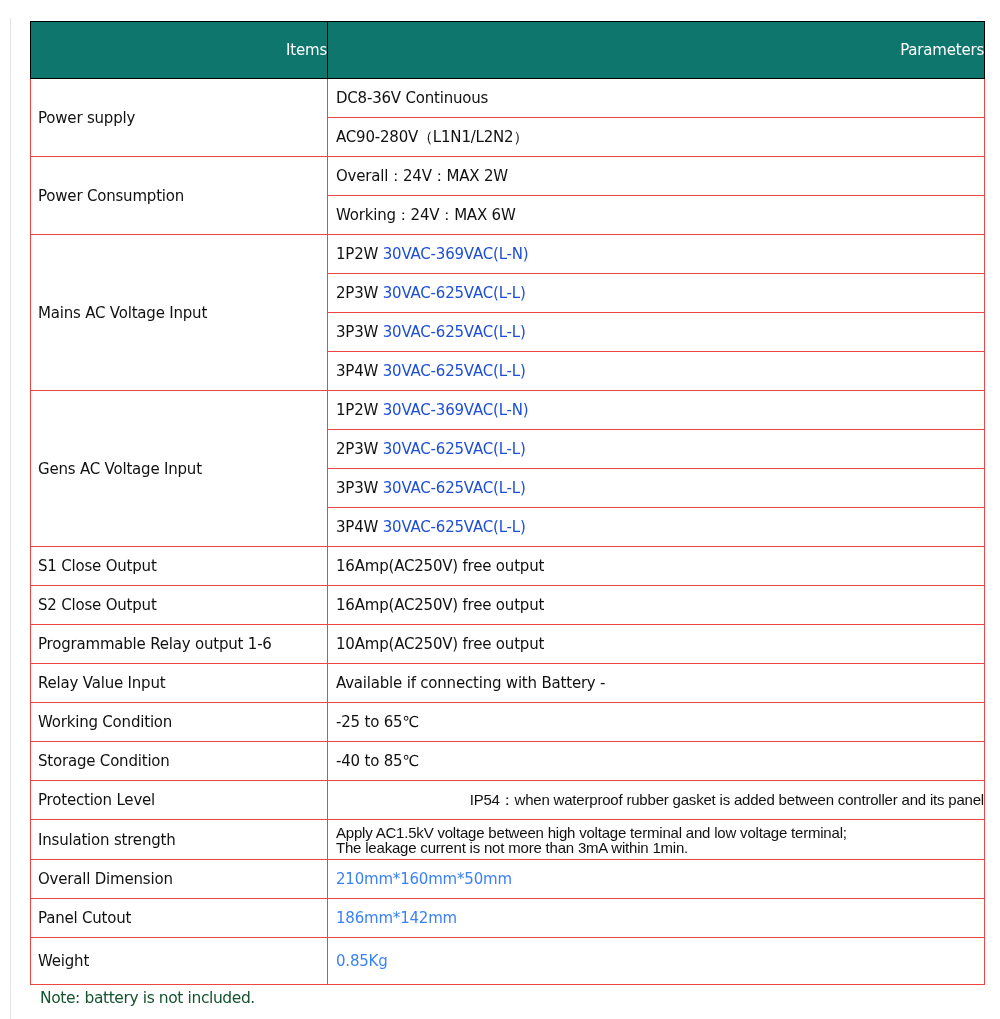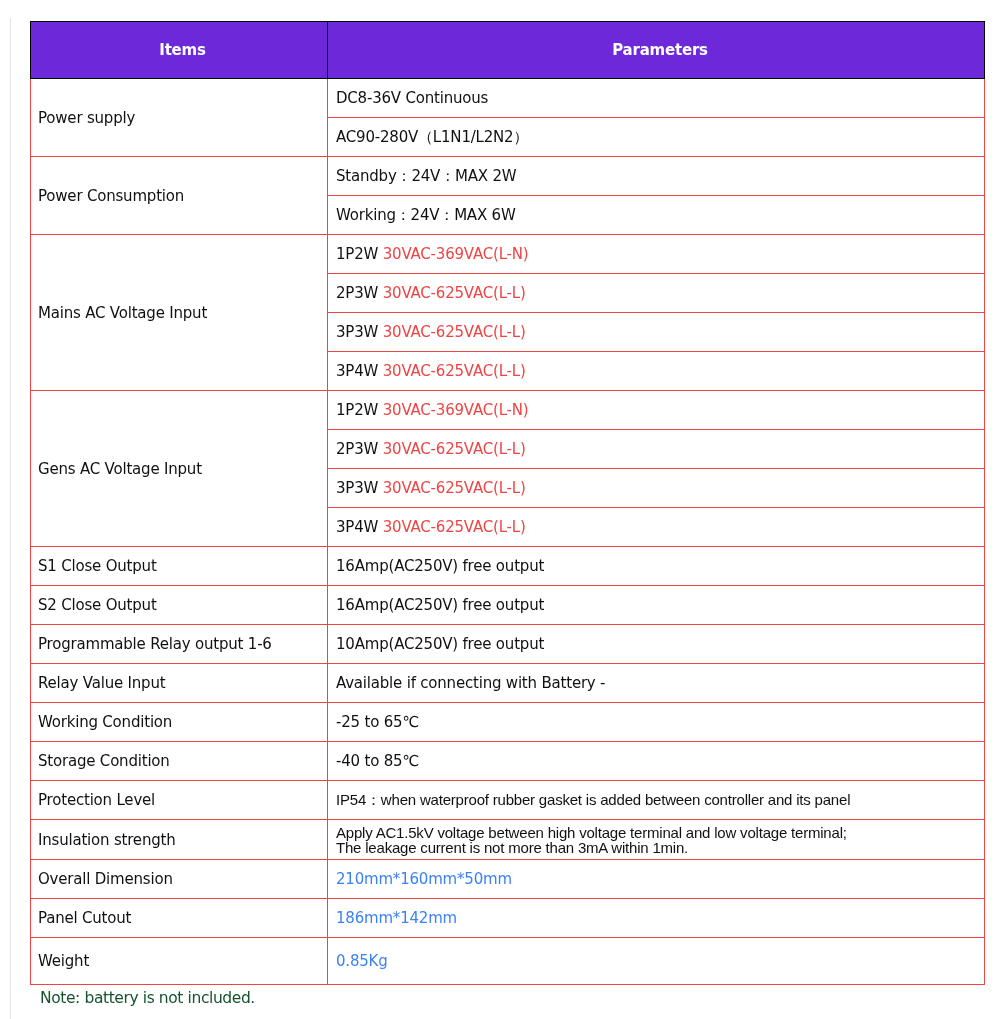--- a/index.html
+++ b/index.html
@@ -27,47 +27,48 @@
       position: absolute;
       left: 30px;
       top: 21px;
       width: 954px;
       border-collapse: collapse;
       table-layout: fixed;
     }
     table.spec col.c1 { width: 297px; }
     table.spec col.c2 { width: 657px; }
     table.spec th {
-      background: #6d28d9;
+      background: #0f766e;
       color: #ffffff;
-      font-weight: bold;
+      font-weight: normal;
       font-size: 15px;
-      text-align: center;
+      text-align: right;
       height: 56px;
       padding: 0 0 0 7px;
       border: 1px solid #000000;
       letter-spacing: -0.2px;
     }
     table.spec th.h2 { padding-left: 8px; }
     table.spec td {
       border: 1px solid #ef4444;
       font-size: 15px;
       padding: 0 0 0 7px;
       height: 38px;
       vertical-align: middle;
       letter-spacing: -0.2px;
       white-space: nowrap;
     }
     table.spec td.val { padding-left: 8px; }
-    td .gray { color: #ef4444; margin-top: 20px; }
+    td .gray { color: #1d4ed8; margin-top: 20px; }
     td.val-gray { color: #3b82f6; }
     td.small {
       font-family: "Liberation Sans", sans-serif;
       font-size: 14.5px;
       letter-spacing: -0.3px;
+      text-align: right;
     }
     td.multi {
       font-family: "Liberation Sans", sans-serif;
       font-size: 15.5px;
       line-height: 15px;
       letter-spacing: -0.3px;
       vertical-align: top;
       padding-top: 1px;
       white-space: normal;
     }
@@ -103,21 +104,21 @@
     <tr>
       <td rowspan="2">Power supply</td>
       <td class="val">DC8-36V Continuous</td>
     </tr>
     <tr>
       <td class="val">AC90-280V（L1N1/L2N2）</td>
     </tr>
 
     <tr>
       <td rowspan="2">Power Consumption</td>
-      <td class="val">Standby：24V：MAX 2W</td>
+      <td class="val">Overall：24V：MAX 2W</td>
     </tr>
     <tr>
       <td class="val">Working：24V：MAX 6W</td>
     </tr>
 
     <tr>
       <td rowspan="4">Mains AC Voltage Input</td>
       <td class="val"><span>1P2W</span> <span class="gray">30VAC-369VAC(L-N)</span></td>
     </tr>
     <tr>

